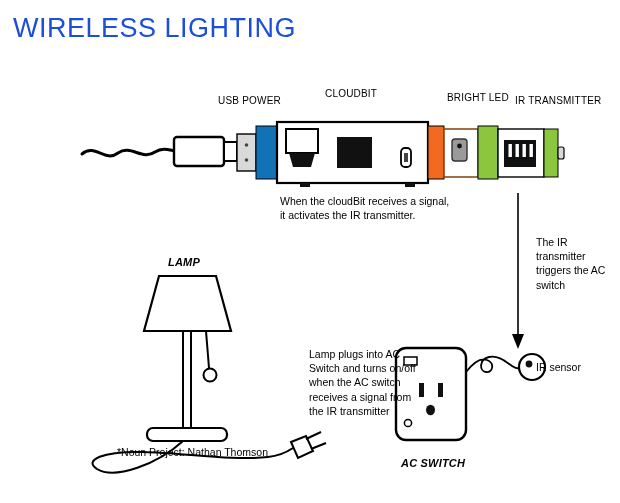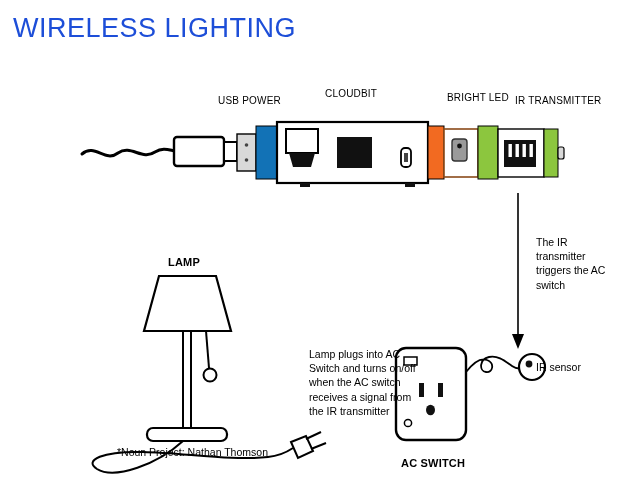--- a/index.html
+++ b/index.html
@@ -23,20 +23,21 @@
     font-size:10px;
     font-weight:normal;
     letter-spacing:0.2px;
     white-space:nowrap;
   }
   .part-label{
     font-size:11px;
     font-weight:bold;
     letter-spacing:0.2px;
     white-space:nowrap;
+    font-style:italic;
   }
   .note{
     font-size:10.5px;
     line-height:1.35;
     white-space:pre-line;
   }
   .small-label{
     font-size:10.5px;
     white-space:nowrap;
   }
@@ -128,20 +129,22 @@
     </g>
   </svg>
 
   <div class="abs title">WIRELESS LIGHTING</div>
 
   <div class="abs module-label" style="left:218px;top:95px;">USB POWER</div>
   <div class="abs module-label" style="left:325px;top:88px;">CLOUDBIT</div>
   <div class="abs module-label" style="left:423px;top:92px;margin-left:24px;">BRIGHT LED</div>
   <div class="abs module-label" style="left:491px;top:95px;padding-left:24px;">IR TRANSMITTER</div>
 
+  <div class="abs note" style="left:280px;top:194px;width:180px;">When the cloudBit receives a signal,
+it activates the IR transmitter.</div>
   <div class="abs note" style="left:536px;top:235px;width:82px;">The IR transmitter
 triggers the AC
 switch</div>
   <div class="abs note" style="left:283px;top:347px;width:120px;margin-left:26px;">Lamp plugs into AC
 Switch and turns on/off
 when the AC switch
 receives a signal from
 the IR transmitter</div>
 
   <div class="abs part-label" style="left:168px;top:256px;">LAMP</div>

